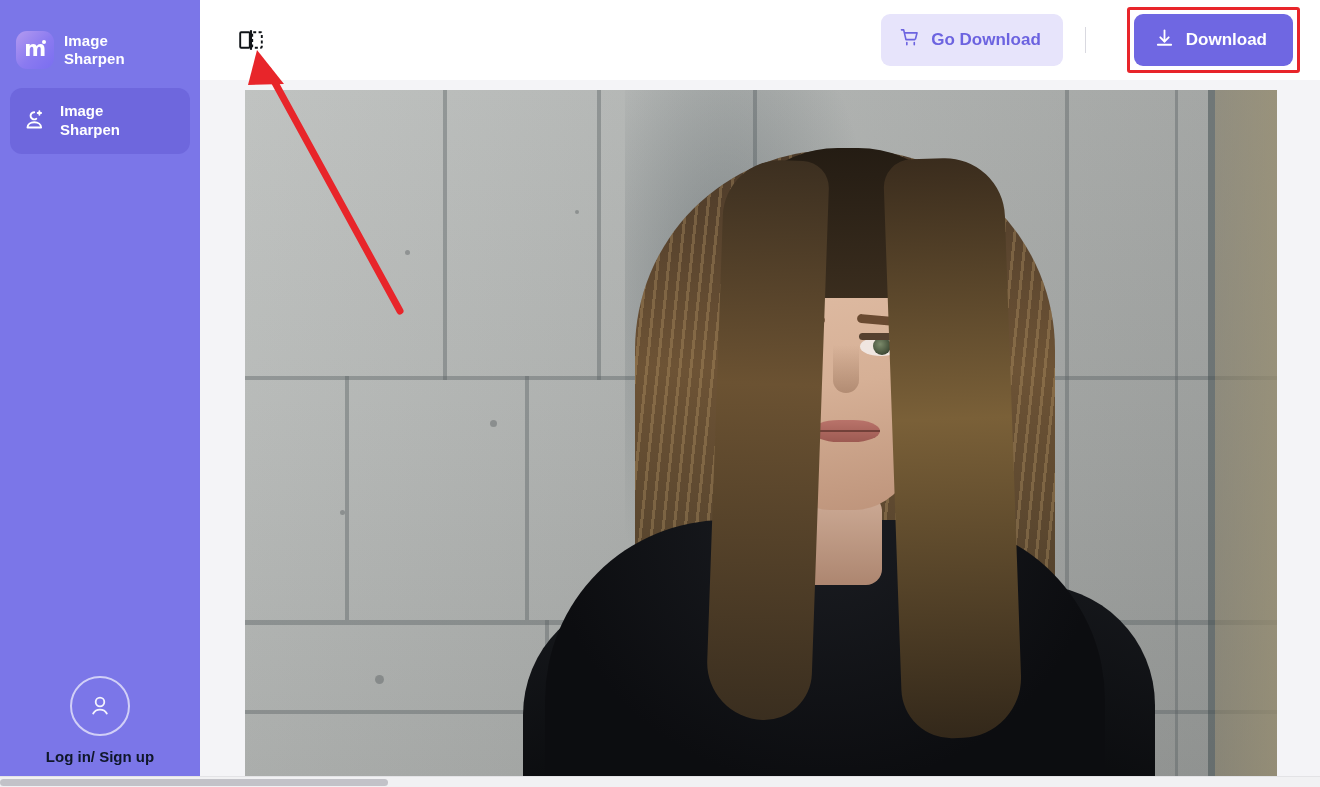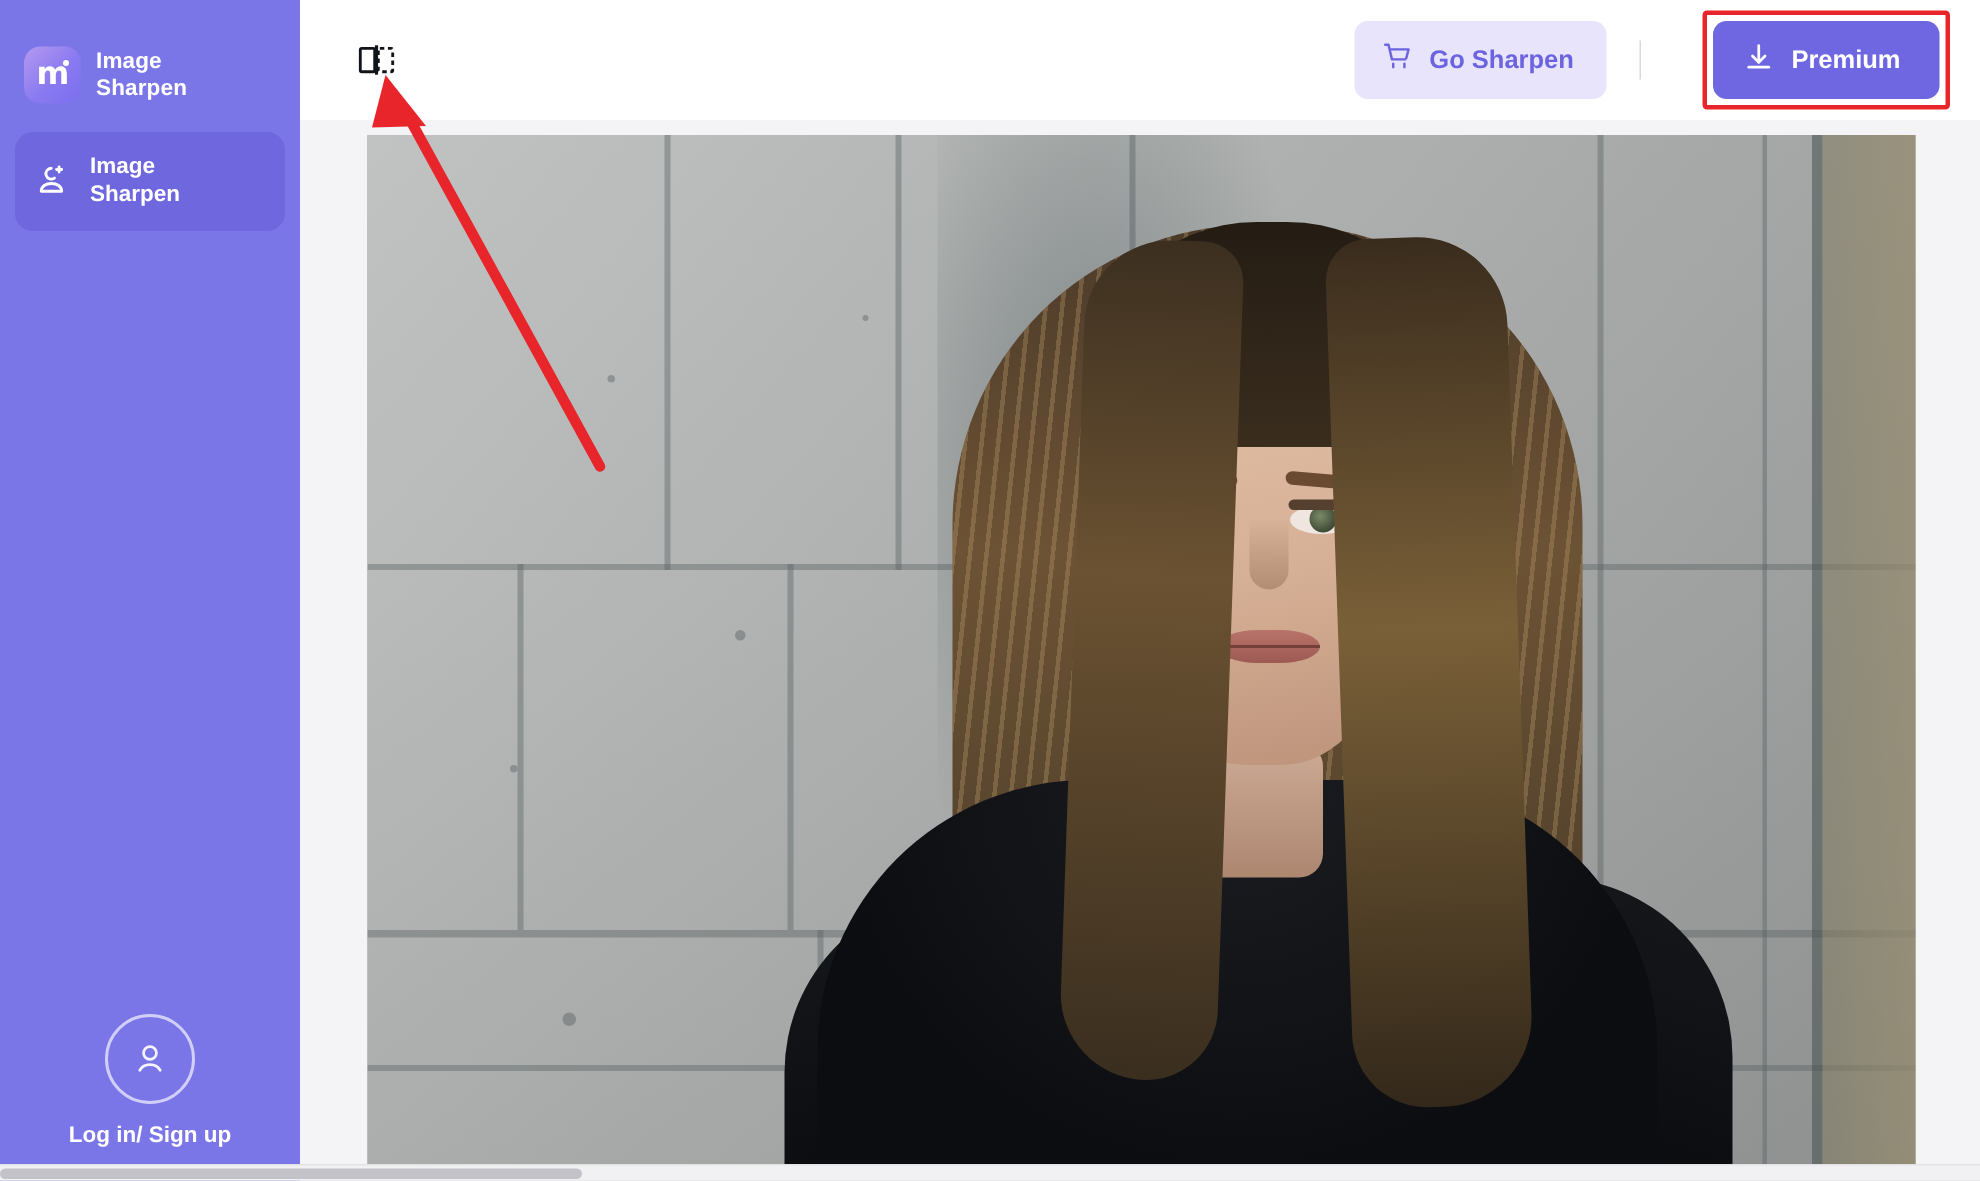--- a/index.html
+++ b/index.html
@@ -62,21 +62,21 @@
     margin-top: auto;
     padding-bottom: 22px;
     display: flex; flex-direction: column; align-items: center; gap: 12px;
     cursor: pointer;
   }
   #avatar {
     width: 60px; height: 60px; border-radius: 50%;
     border: 2px solid rgba(255,255,255,.65);
     display: flex; align-items: center; justify-content: center;
   }
-  #login-label { color: #ffffff; font-size: 15px; font-weight: 700; text-align: center; }
+  #login-label { color: #0f172a; font-size: 15px; font-weight: 700; text-align: center; }
 
   
   #header {
     position: absolute; left: 200px; top: 0;
     width: 1120px; height: 80px;
     background: #ffffff;
     display: flex; align-items: center;
     z-index: 4;
   }
   #compare-btn {
@@ -311,36 +311,36 @@
     <div id="header-actions">
 
       <button class="btn" id="go-premium">
         <span>
           <svg viewBox="0 0 22 22" width="21" height="21" fill="none" stroke="#6c63e0" stroke-width="1.7" stroke-linecap="round" stroke-linejoin="round">
             <path d="M2.6 3h2.3l2.4 10.2h9.3"></path>
             <path d="M6.6 6.2h12.3l-1.6 6.1"></path>
             <path d="M8.2 16.3v2.3M16 16.3v2.3"></path>
           </svg>
         </span>
-        <span>Go Sharpen</span>
+        <span>Go Download</span>
       </button>
 
       <div id="divider"></div>
 
 
       <div id="download-wrap">
         <button class="btn" id="download">
           <span>
             <svg viewBox="0 0 22 22" width="21" height="21" fill="none" stroke="#ffffff" stroke-width="1.9" stroke-linecap="round" stroke-linejoin="round">
               <path d="M11 3.6v11.6"></path>
               <path d="M6.6 10.8L11 15.2l4.4-4.4"></path>
               <path d="M4 18.6h14"></path>
             </svg>
           </span>
-          <span>Premium</span>
+          <span>Download</span>
         </button>
       </div>
 
     </div>
   </div>
 
   <div id="canvas">
 
     <div id="photo-frame">
       <div class="wall"></div>

